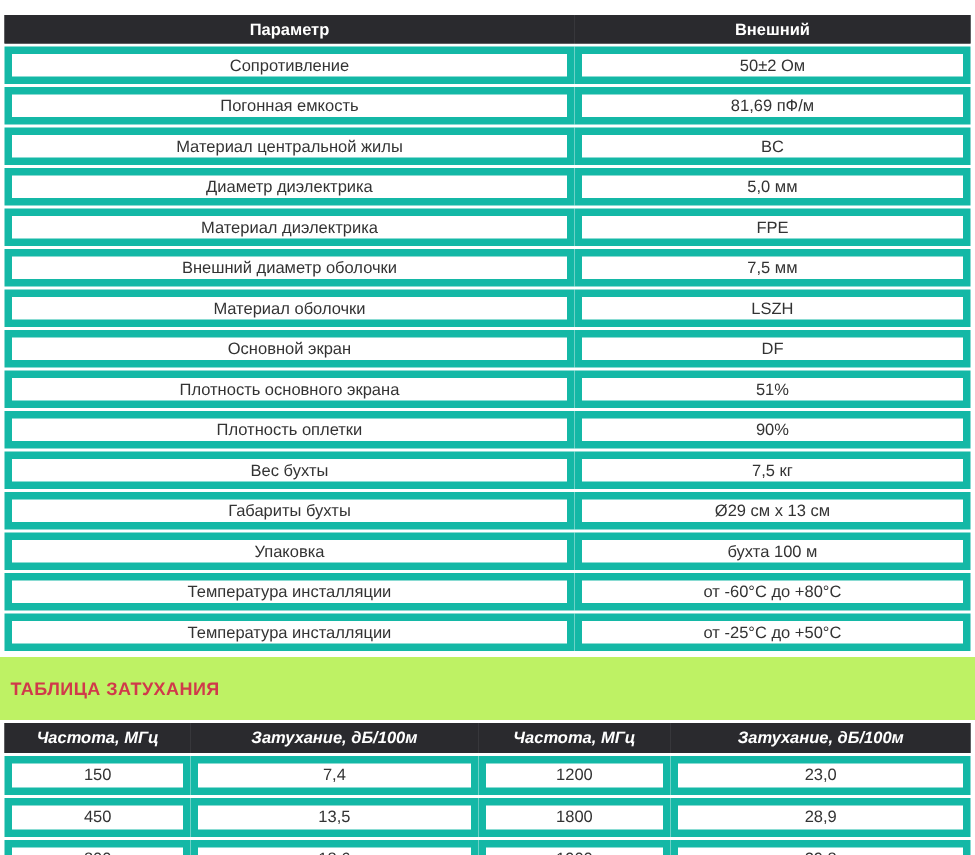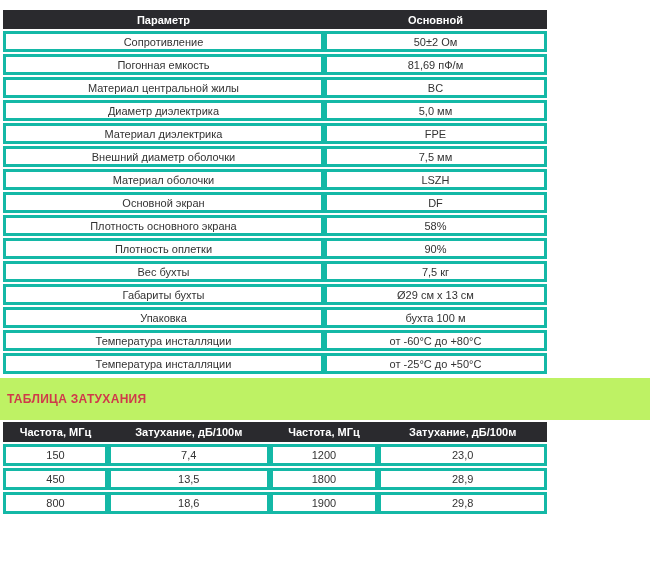--- a/index.html
+++ b/index.html
@@ -13,37 +13,37 @@
     height: 570px;
     background: #ffffff;
     overflow: hidden;
   }
 
   
   table {
     border-collapse: separate;
     border-spacing: 0 2px;
     table-layout: fixed;
-    width: 544px;
+    width: 644px;
   }
   th {
     background: #2a2a2e;
     border: 1px solid #2a2a2e;
     color: #ffffff;
     font-size: 11px;
     font-weight: bold;
     text-align: center;
     height: 17px;
     padding: 0 4px;
     overflow: hidden;
     white-space: nowrap;
   }
   td {
     background: #ffffff;
-    border: 3px solid #14b8a6;
+    border: 5px solid #14b8a6;
     color: #333333;
     font-size: 11px;
     text-align: center;
     height: 15px;
     padding: 0 4px;
     overflow: hidden;
     white-space: nowrap;
   }
 
   
@@ -67,41 +67,41 @@
     color: #d03a4a;
     font-size: 12px;
     font-weight: bold;
     letter-spacing: 0.3px;
   }
 
   
   .att-table {
     margin: 0 3px 0 3px;
   }
-  .att-table th { height: 18px; }
+  .att-table th { height: 18px; font-style: italic; }
   .att-table td { height: 16px; }
   .att-table .col-freq1 { width: 19.3%; }
   .att-table .col-att1  { width: 29.7%; }
   .att-table .col-freq2 { width: 20.0%; }
   .att-table .col-att2  { width: 31.0%; }
 </style>
 </head>
 <body>
 
 <div class="page">
 
   <table class="spec-table">
     <colgroup>
       <col class="col-param">
         <col class="col-value">
     </colgroup>
     <thead>
       <tr>
         <th>Параметр</th>
-        <th>Основной</th>
+        <th>Внешний</th>
       </tr>
     </thead>
     <tbody>
       <tr>
         <td>Сопротивление</td>
         <td>50±2 Ом</td>
       </tr>
       <tr>
         <td>Погонная емкость</td>
         <td>81,69 пФ/м</td>
@@ -125,21 +125,21 @@
       <tr>
         <td>Материал оболочки</td>
         <td>LSZH</td>
       </tr>
       <tr>
         <td>Основной экран</td>
         <td>DF</td>
       </tr>
       <tr>
         <td>Плотность основного экрана</td>
-        <td>58%</td>
+        <td>51%</td>
       </tr>
       <tr>
         <td>Плотность оплетки</td>
         <td>90%</td>
       </tr>
       <tr>
         <td>Вес бухты</td>
         <td>7,5 кг</td>
       </tr>
       <tr>

